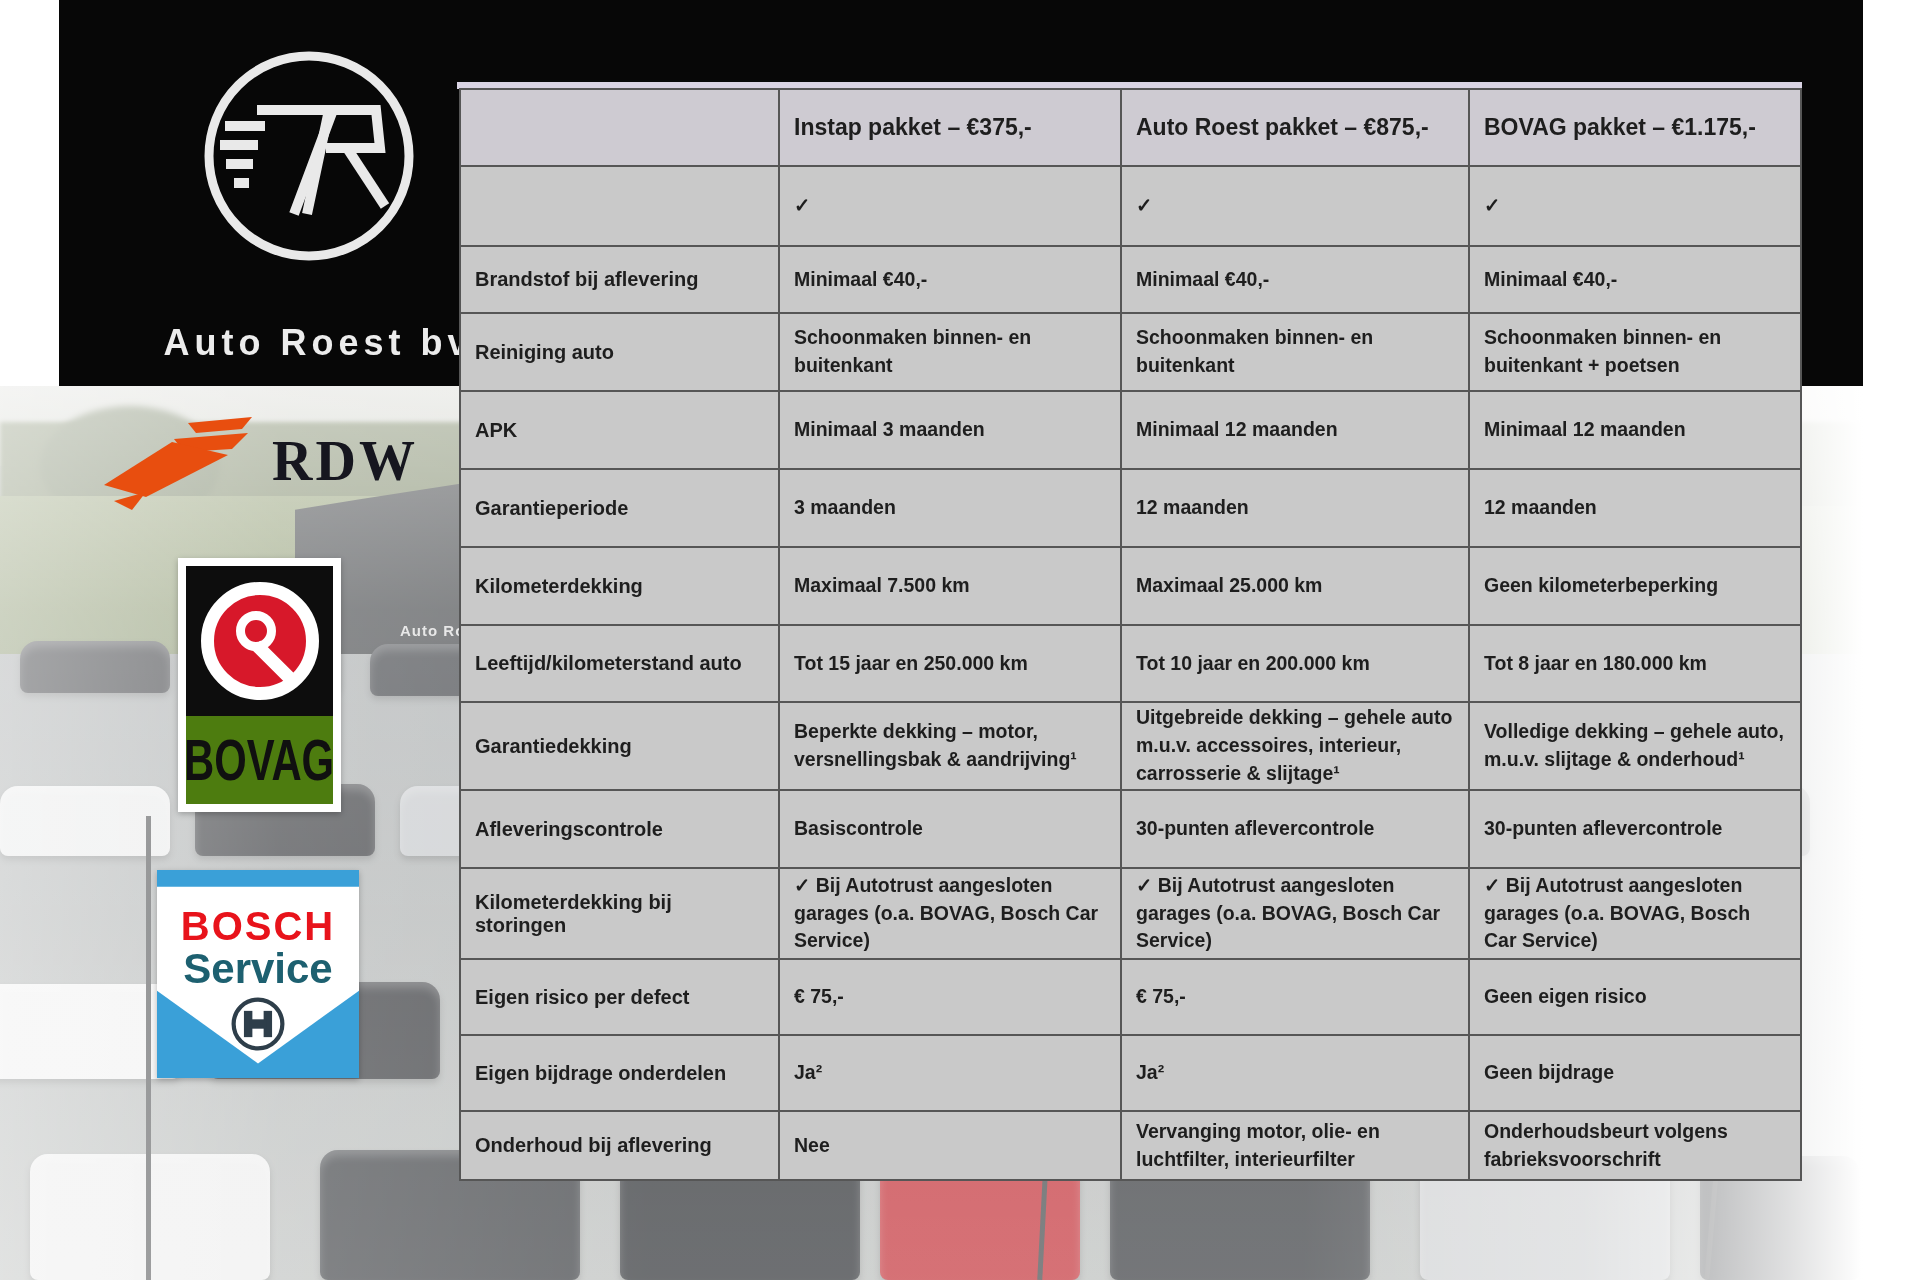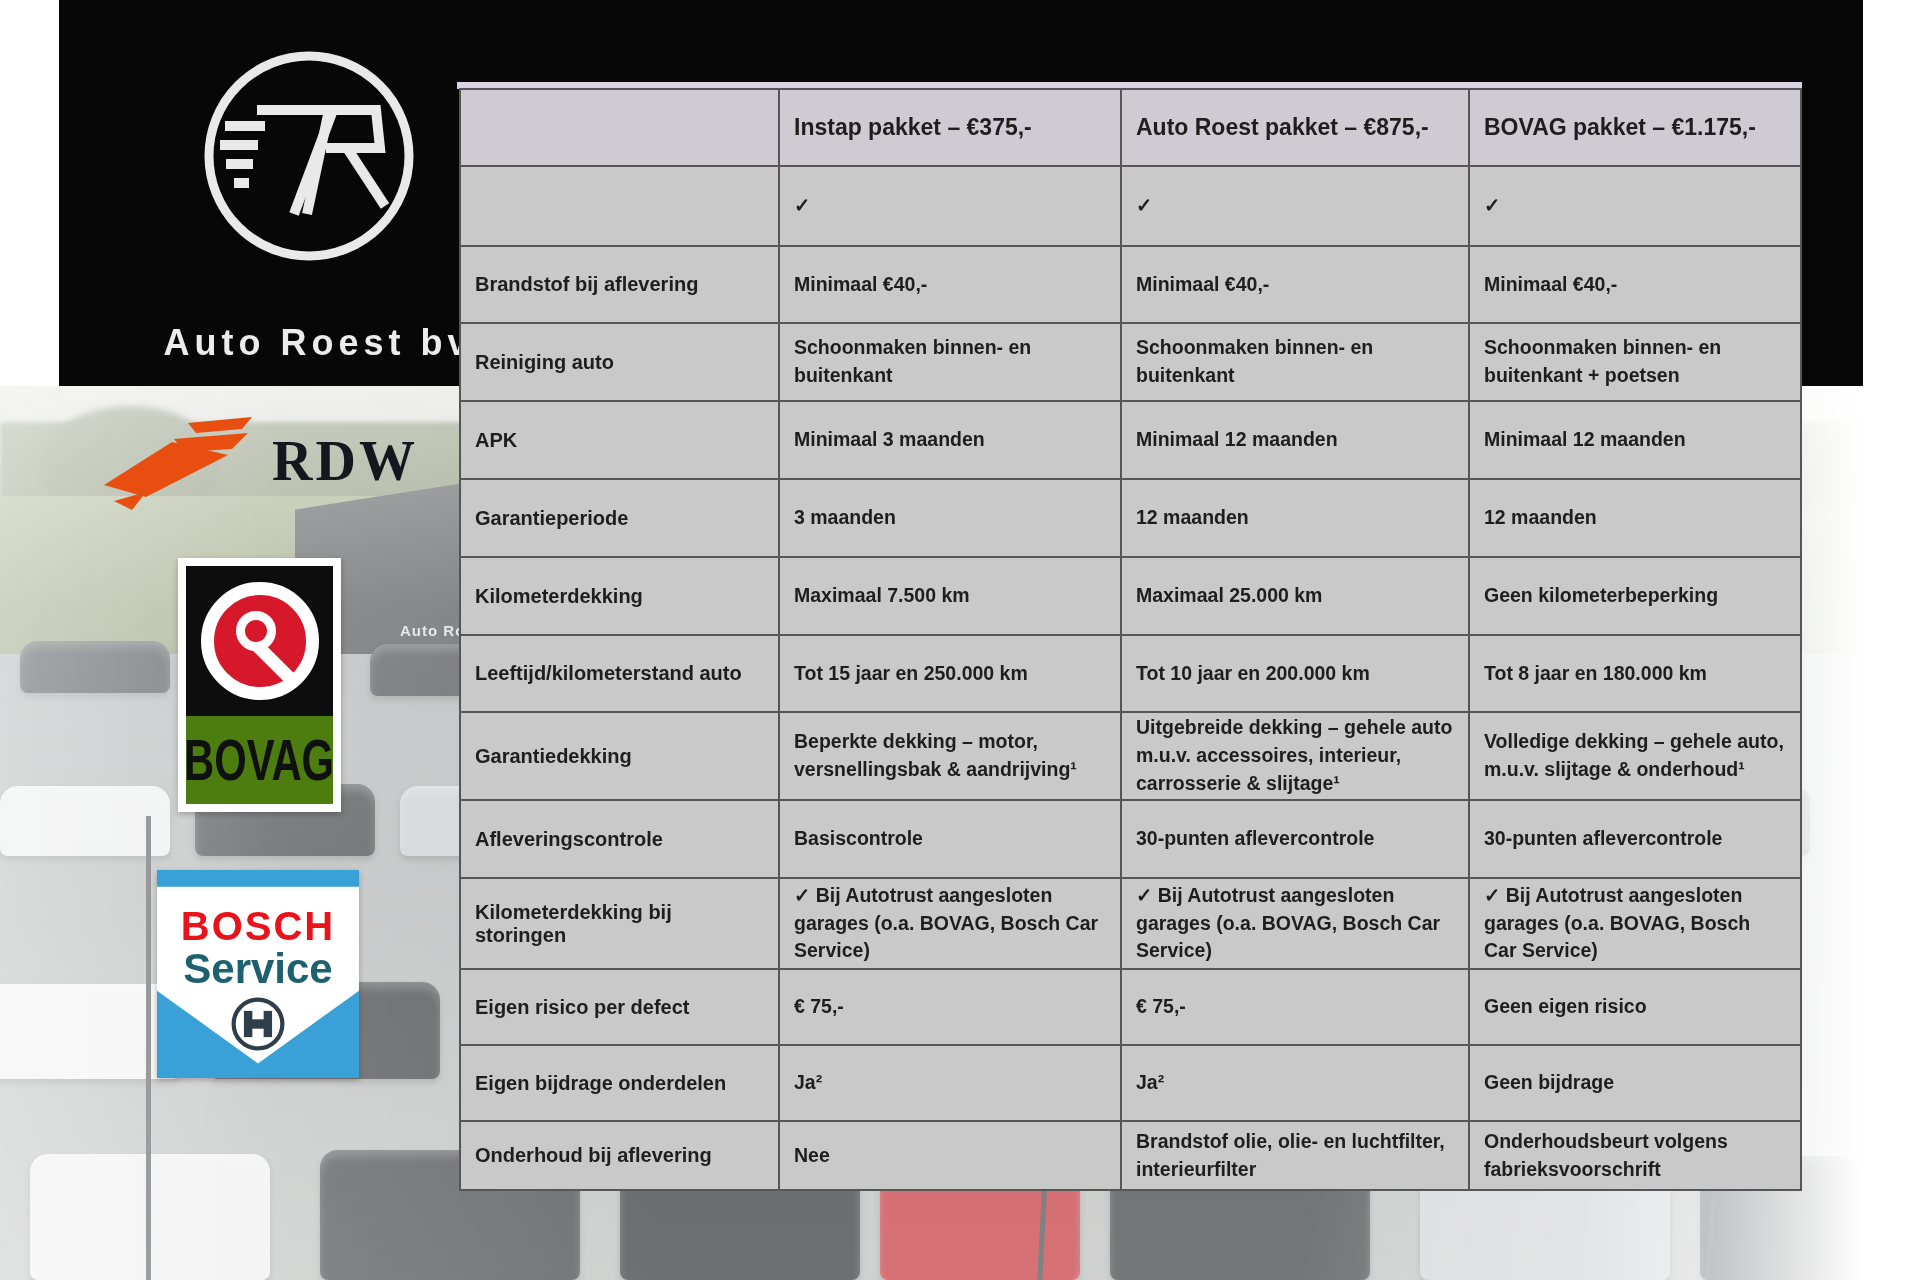--- a/index.html
+++ b/index.html
@@ -194,21 +194,21 @@
           <th>BOVAG pakket – €1.175,-</th>
         </tr>
       </thead>
     <tbody>
         <tr style="height: 80px;">
           <th></th>
           <td>✓</td>
           <td>✓</td>
           <td>✓</td>
         </tr>
-        <tr style="height: 77px;">
+        <tr style="height: 67px;">
           <th>Brandstof bij aflevering</th>
           <td>Minimaal €40,-</td>
           <td>Minimaal €40,-</td>
           <td>Minimaal €40,-</td>
         </tr>
         <tr style="height: 78px;">
           <th>Reiniging auto</th>
           <td>Schoonmaken binnen- en buitenkant</td>
           <td>Schoonmaken binnen- en buitenkant</td>
           <td>Schoonmaken binnen- en buitenkant + poetsen</td>
@@ -263,19 +263,19 @@
         </tr>
         <tr style="height: 76px;">
           <th>Eigen bijdrage onderdelen</th>
           <td>Ja²</td>
           <td>Ja²</td>
           <td>Geen bijdrage</td>
         </tr>
         <tr style="height: 69px;">
           <th>Onderhoud bij aflevering</th>
           <td>Nee</td>
-          <td>Brandstof olie, olie- en luchtfilter, interieurfilter</td>
+          <td>Vervanging motor, olie- en luchtfilter, interieurfilter</td>
           <td>Onderhoudsbeurt volgens fabrieksvoorschrift</td>
         </tr>
       </tbody>
   </table>
 
 </div>
 
 </body></html>

